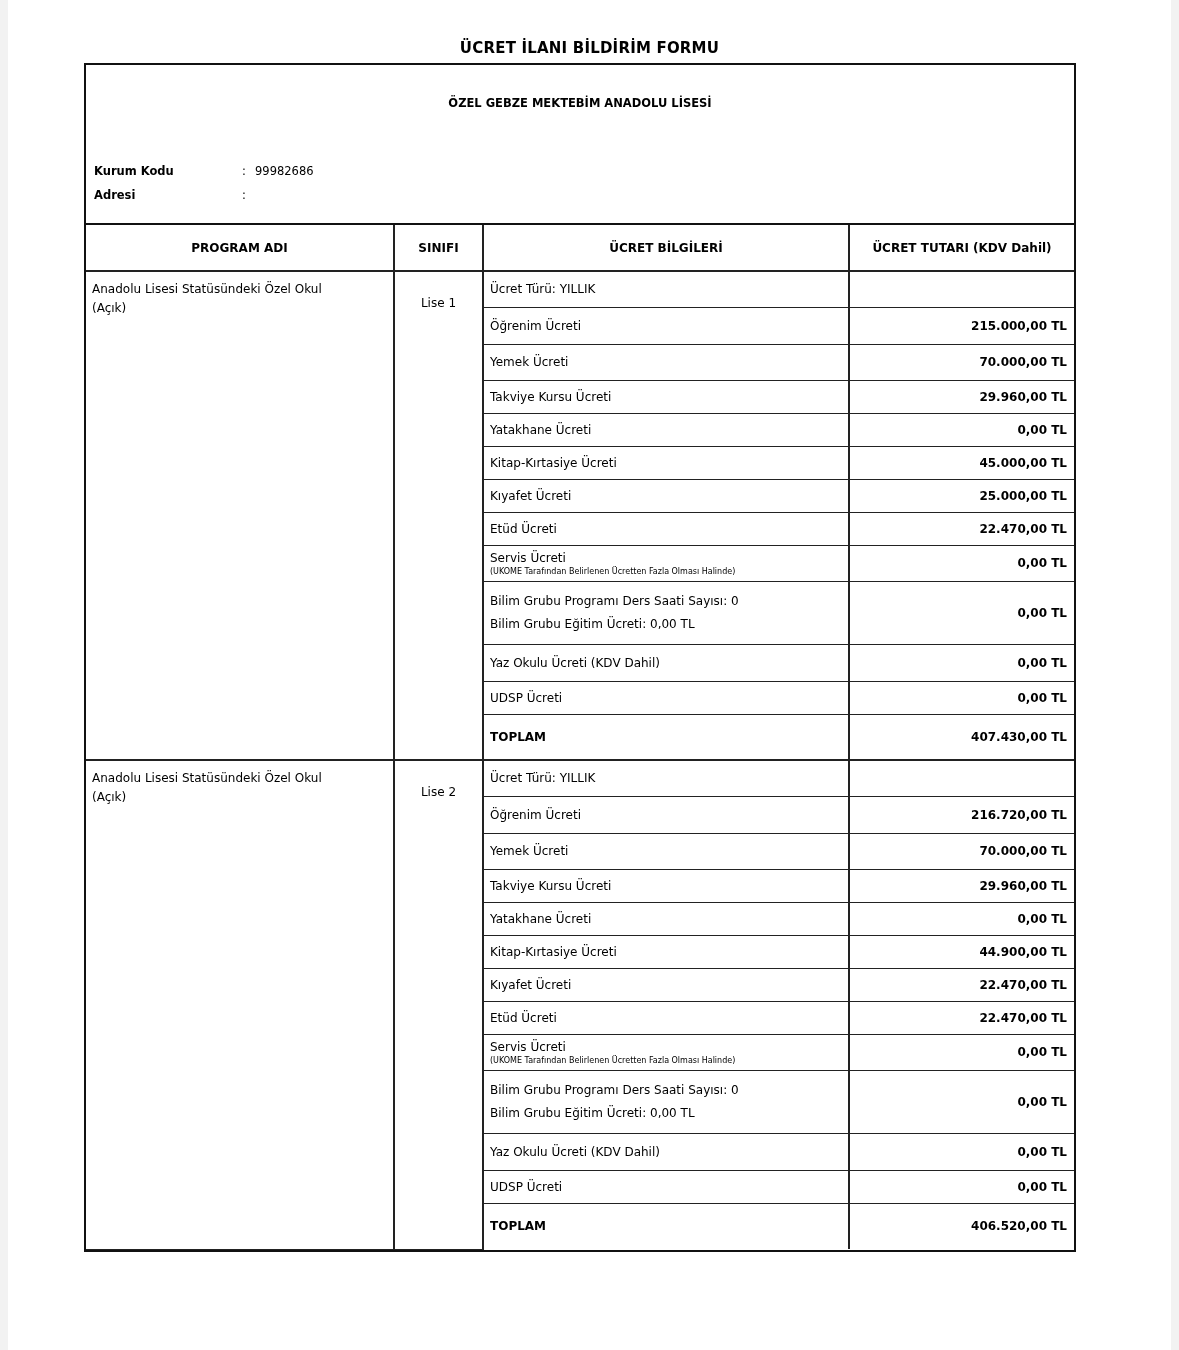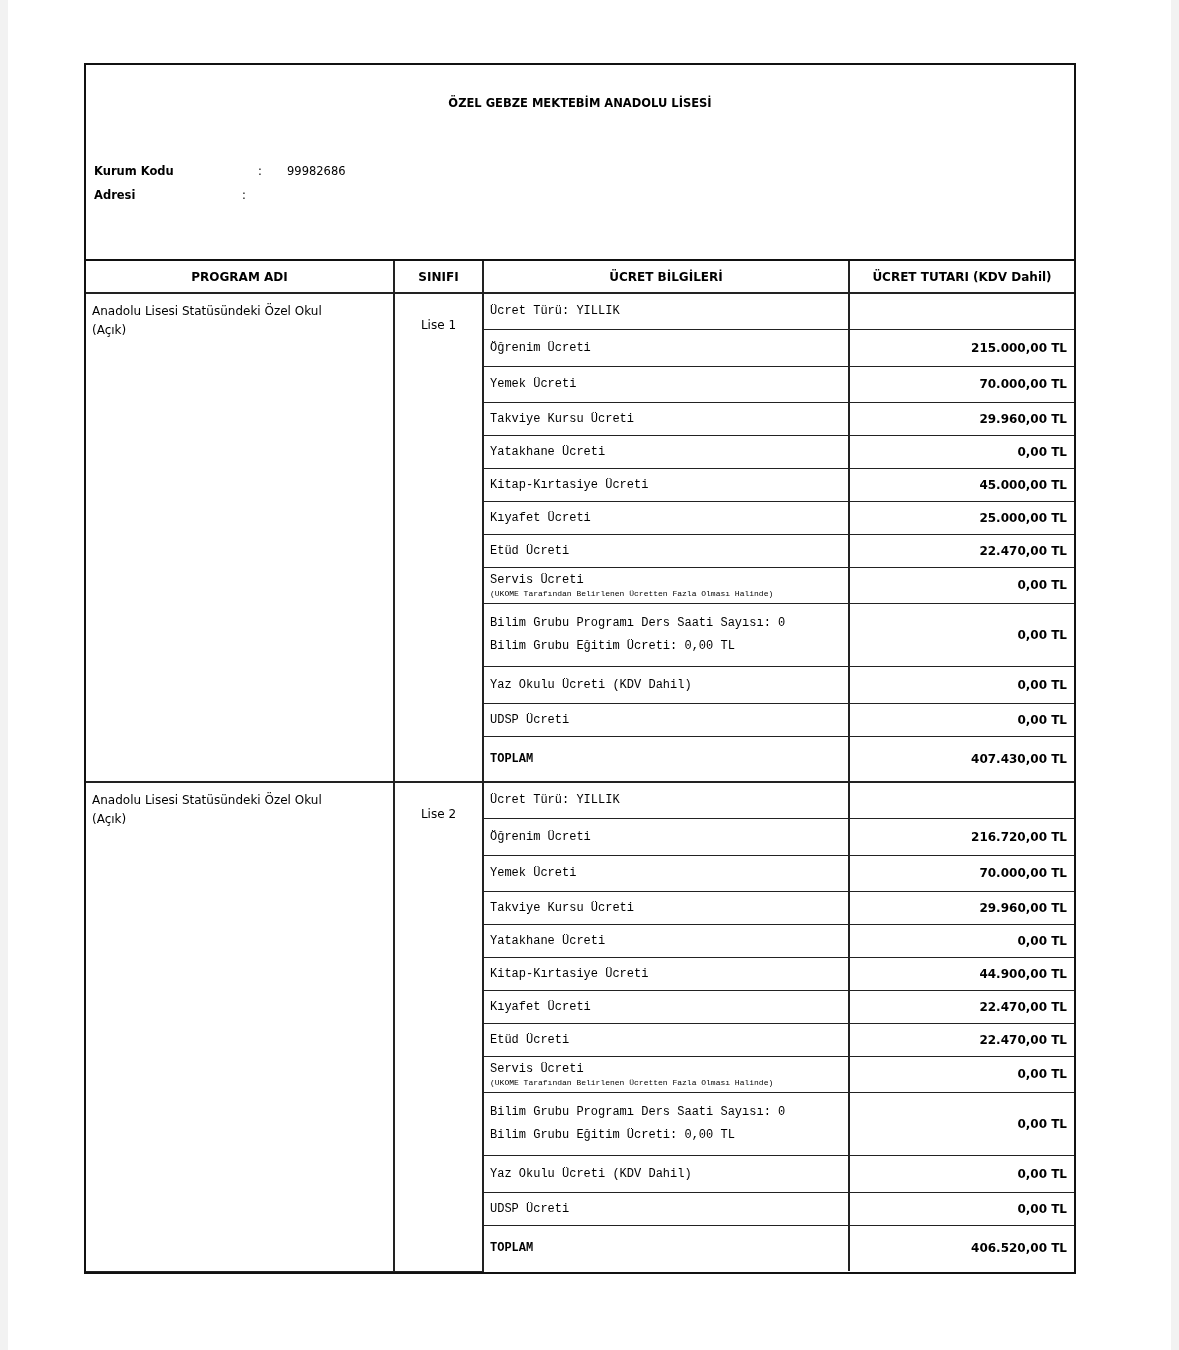--- a/index.html
+++ b/index.html
@@ -1,52 +1,53 @@
 <!DOCTYPE html>
 <html><head>
 <meta charset="utf-8">
 <style>
   * { box-sizing: border-box; margin: 0; padding: 0; }
   html, body { width: 1179px; height: 1350px; background: #f2f2f2; overflow: hidden; }
   body { font-family: "DejaVu Sans", sans-serif; color: #000; position: relative; }
   .page { position: absolute; left: 8px; top: 0; width: 1163px; height: 1350px; background: #fff; }
   .doc-title { position: absolute; left: 0; width: 1163px; top: 39px; text-align: center; font-size: 15px; font-weight: bold; letter-spacing: 0.2px; }
   .frame { position: absolute; left: 76px; top: 63px; width: 992px; border: 2px solid #111; }
-  .head-box { height: 196px; border-bottom: 2px solid #111; position: relative; }
+  .head-box { height: 160px; border-bottom: 2px solid #111; position: relative; }
   .school { position: absolute; left: 0; right: 0; top: 31px; text-align: center; font-size: 11.5px; font-weight: bold; }
   .year { position: absolute; left: 0; right: 0; top: 56px; text-align: center; font-size: 11.5px; font-weight: bold; }
   .info-row { position: absolute; left: 8px; font-size: 11.5px; display: flex; }
-  .info-row.r1 { top: 99px; gap: 16px; }
+  .info-row.r1 { top: 99px; }
   .info-row.r2 { top: 123px; }
   .info-label { width: 148px; font-weight: bold; }
   .info-colon { width: 13px; }
   .info-val { }
   table { border-collapse: collapse; width: 988px; table-layout: fixed; }
   th, td { border: 1px solid #222; font-size: 12px; vertical-align: middle; }
-  th { height: 32px; font-weight: bold; text-align: center; font-size: 12px; }
+  th { height: 46px; font-weight: bold; text-align: center; font-size: 12px; }
   td.prog { vertical-align: top; padding: 8px 6px; line-height: 19px; border-right: 2px solid #222; }
   td.cls { vertical-align: top; text-align: center; padding: 24px 4px; border-right: 2px solid #222; }
-  td.label { padding: 0 6px; font-family: Liberation Mono, monospace; }
+  td.label { padding: 0 6px; }
   td.amount { text-align: right; padding: 0 7px; font-weight: bold; border-left: 2px solid #222; }
   th.c1 { border-right: 2px solid #222; border-left: none; }
   th.c2 { border-right: 2px solid #222; margin-left: 8px; }
   th.c4 { border-left: 2px solid #222; border-right: none; }
   td.prog { border-left: none; margin-top: 48px; }
   td.amount { border-right: none; }
   .sub-note { font-size: 8px; display: block; margin-top: 2px; }
   .bold { font-weight: bold; }
   tr.group-sep td { border-top: 2px solid #222; }
   tr.head-row th { border-top: none; border-bottom: 2px solid #222; }
   tr.last-row td { border-bottom: none; }
   .line2 { display: block; margin-top: 9px; }
 </style>
 </head>
 <body>
 
 <div class="page">
+  <div class="doc-title">ÜCRET İLANI BİLDİRİM FORMU</div>
 
   <div class="frame">
     <div class="head-box">
       <div class="school">ÖZEL GEBZE MEKTEBİM ANADOLU LİSESİ</div>
       <div class="info-row r1">
         <span class="info-label">Kurum Kodu</span>
         <span class="info-colon">:</span>
         <span class="info-val">99982686</span>
       </div>
       <div class="info-row r2">

